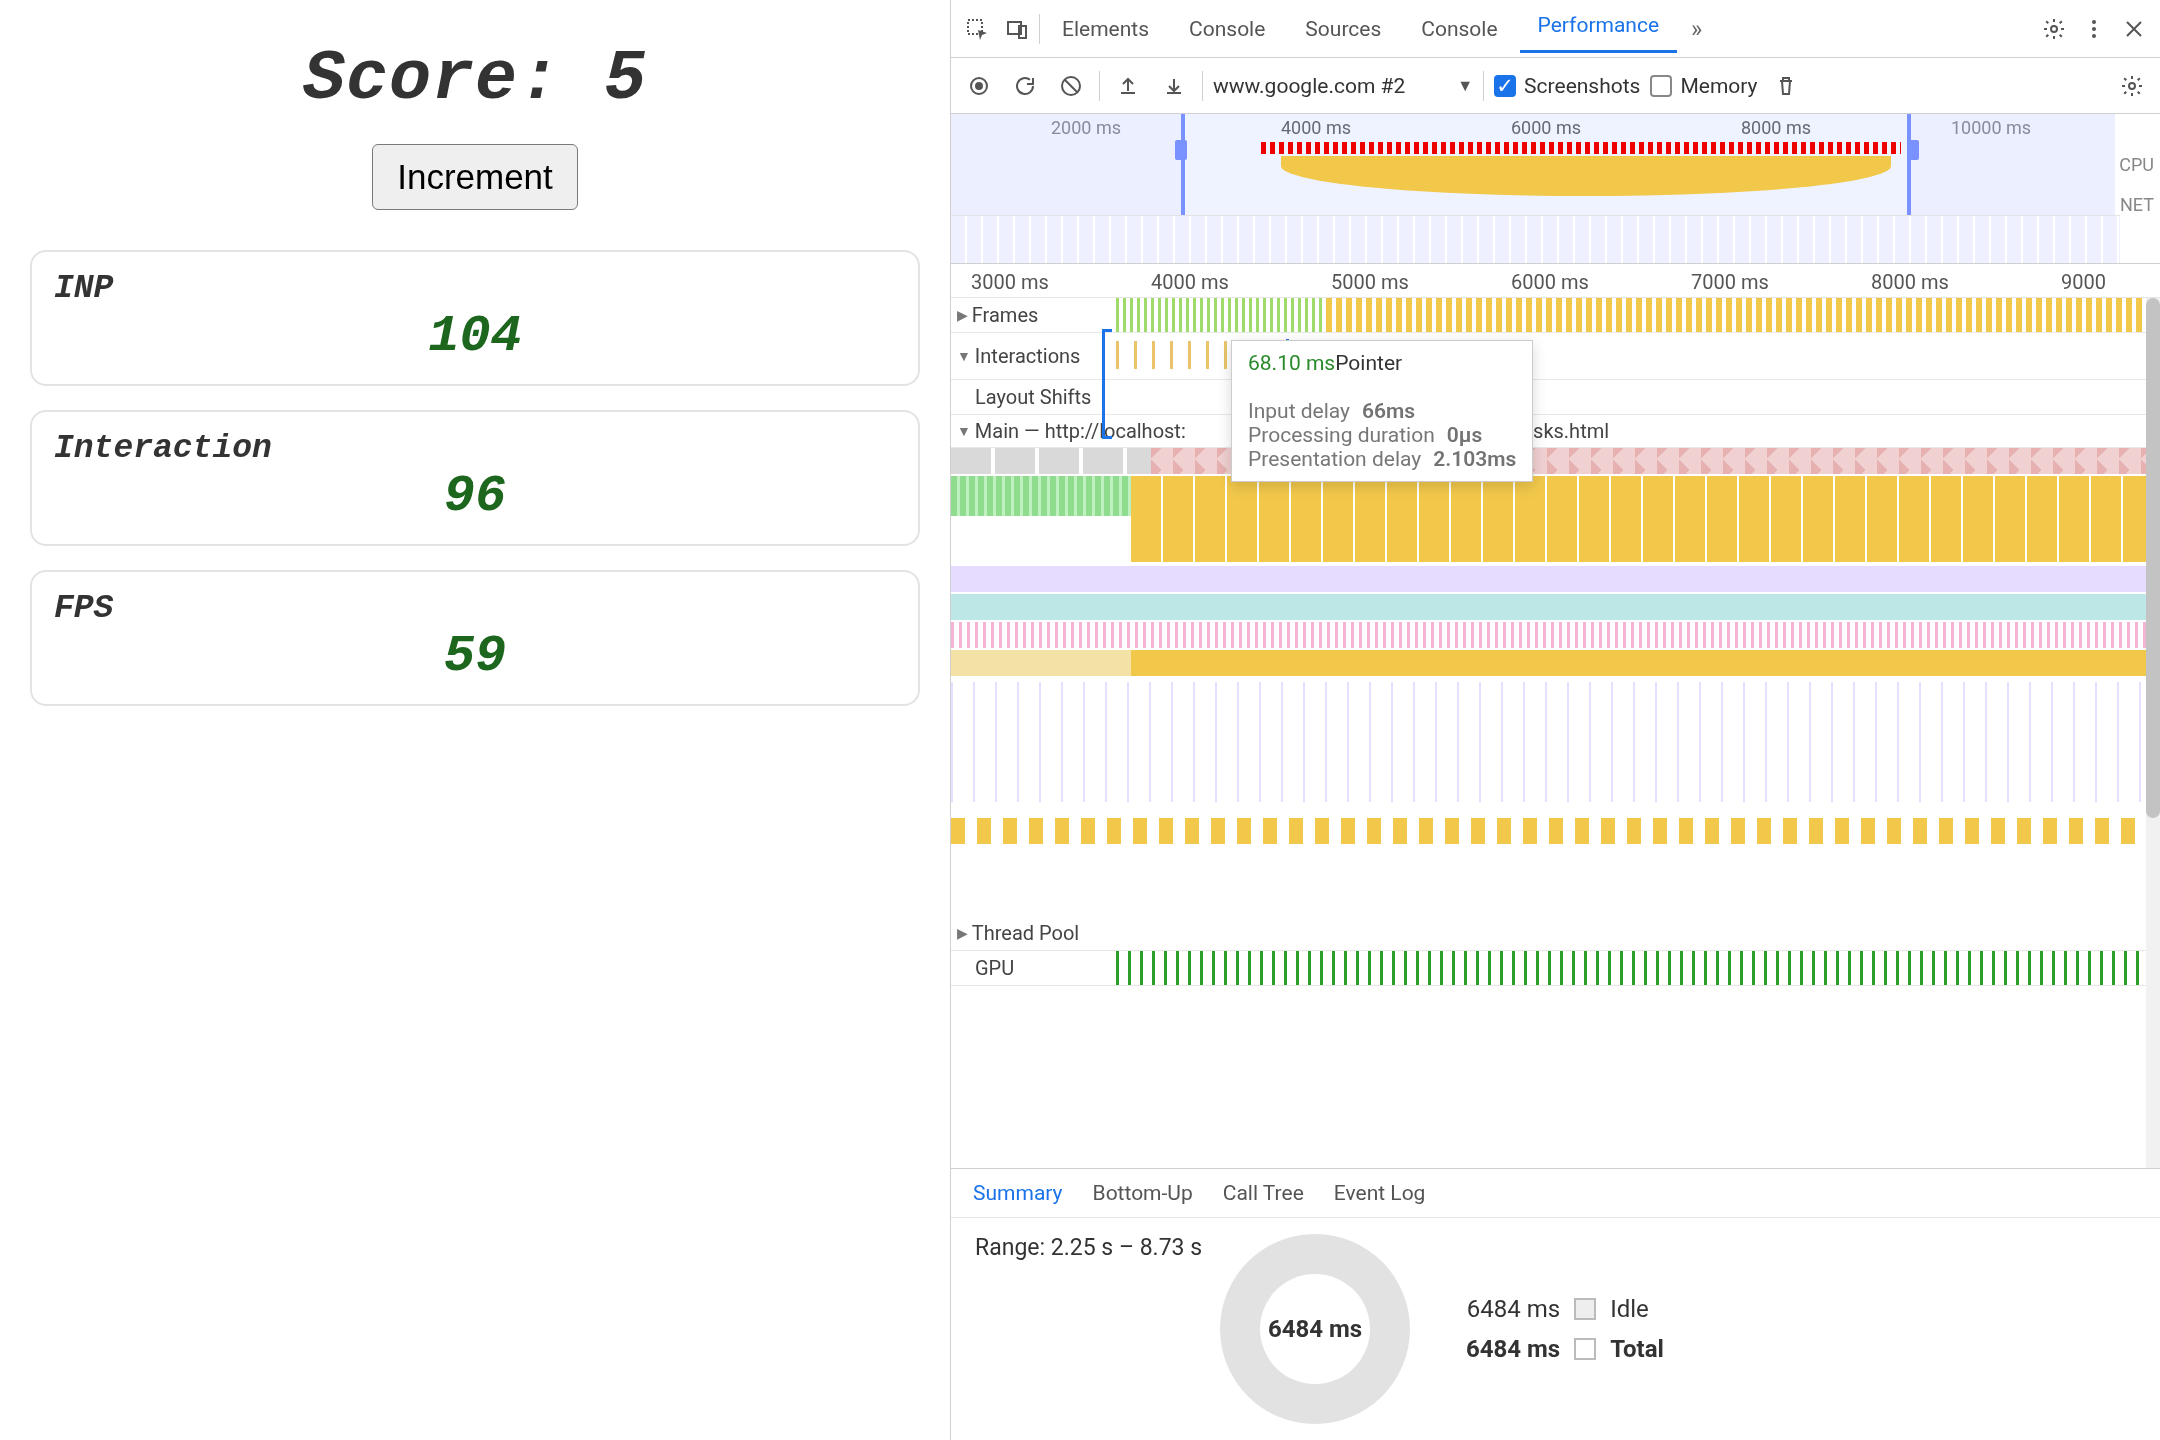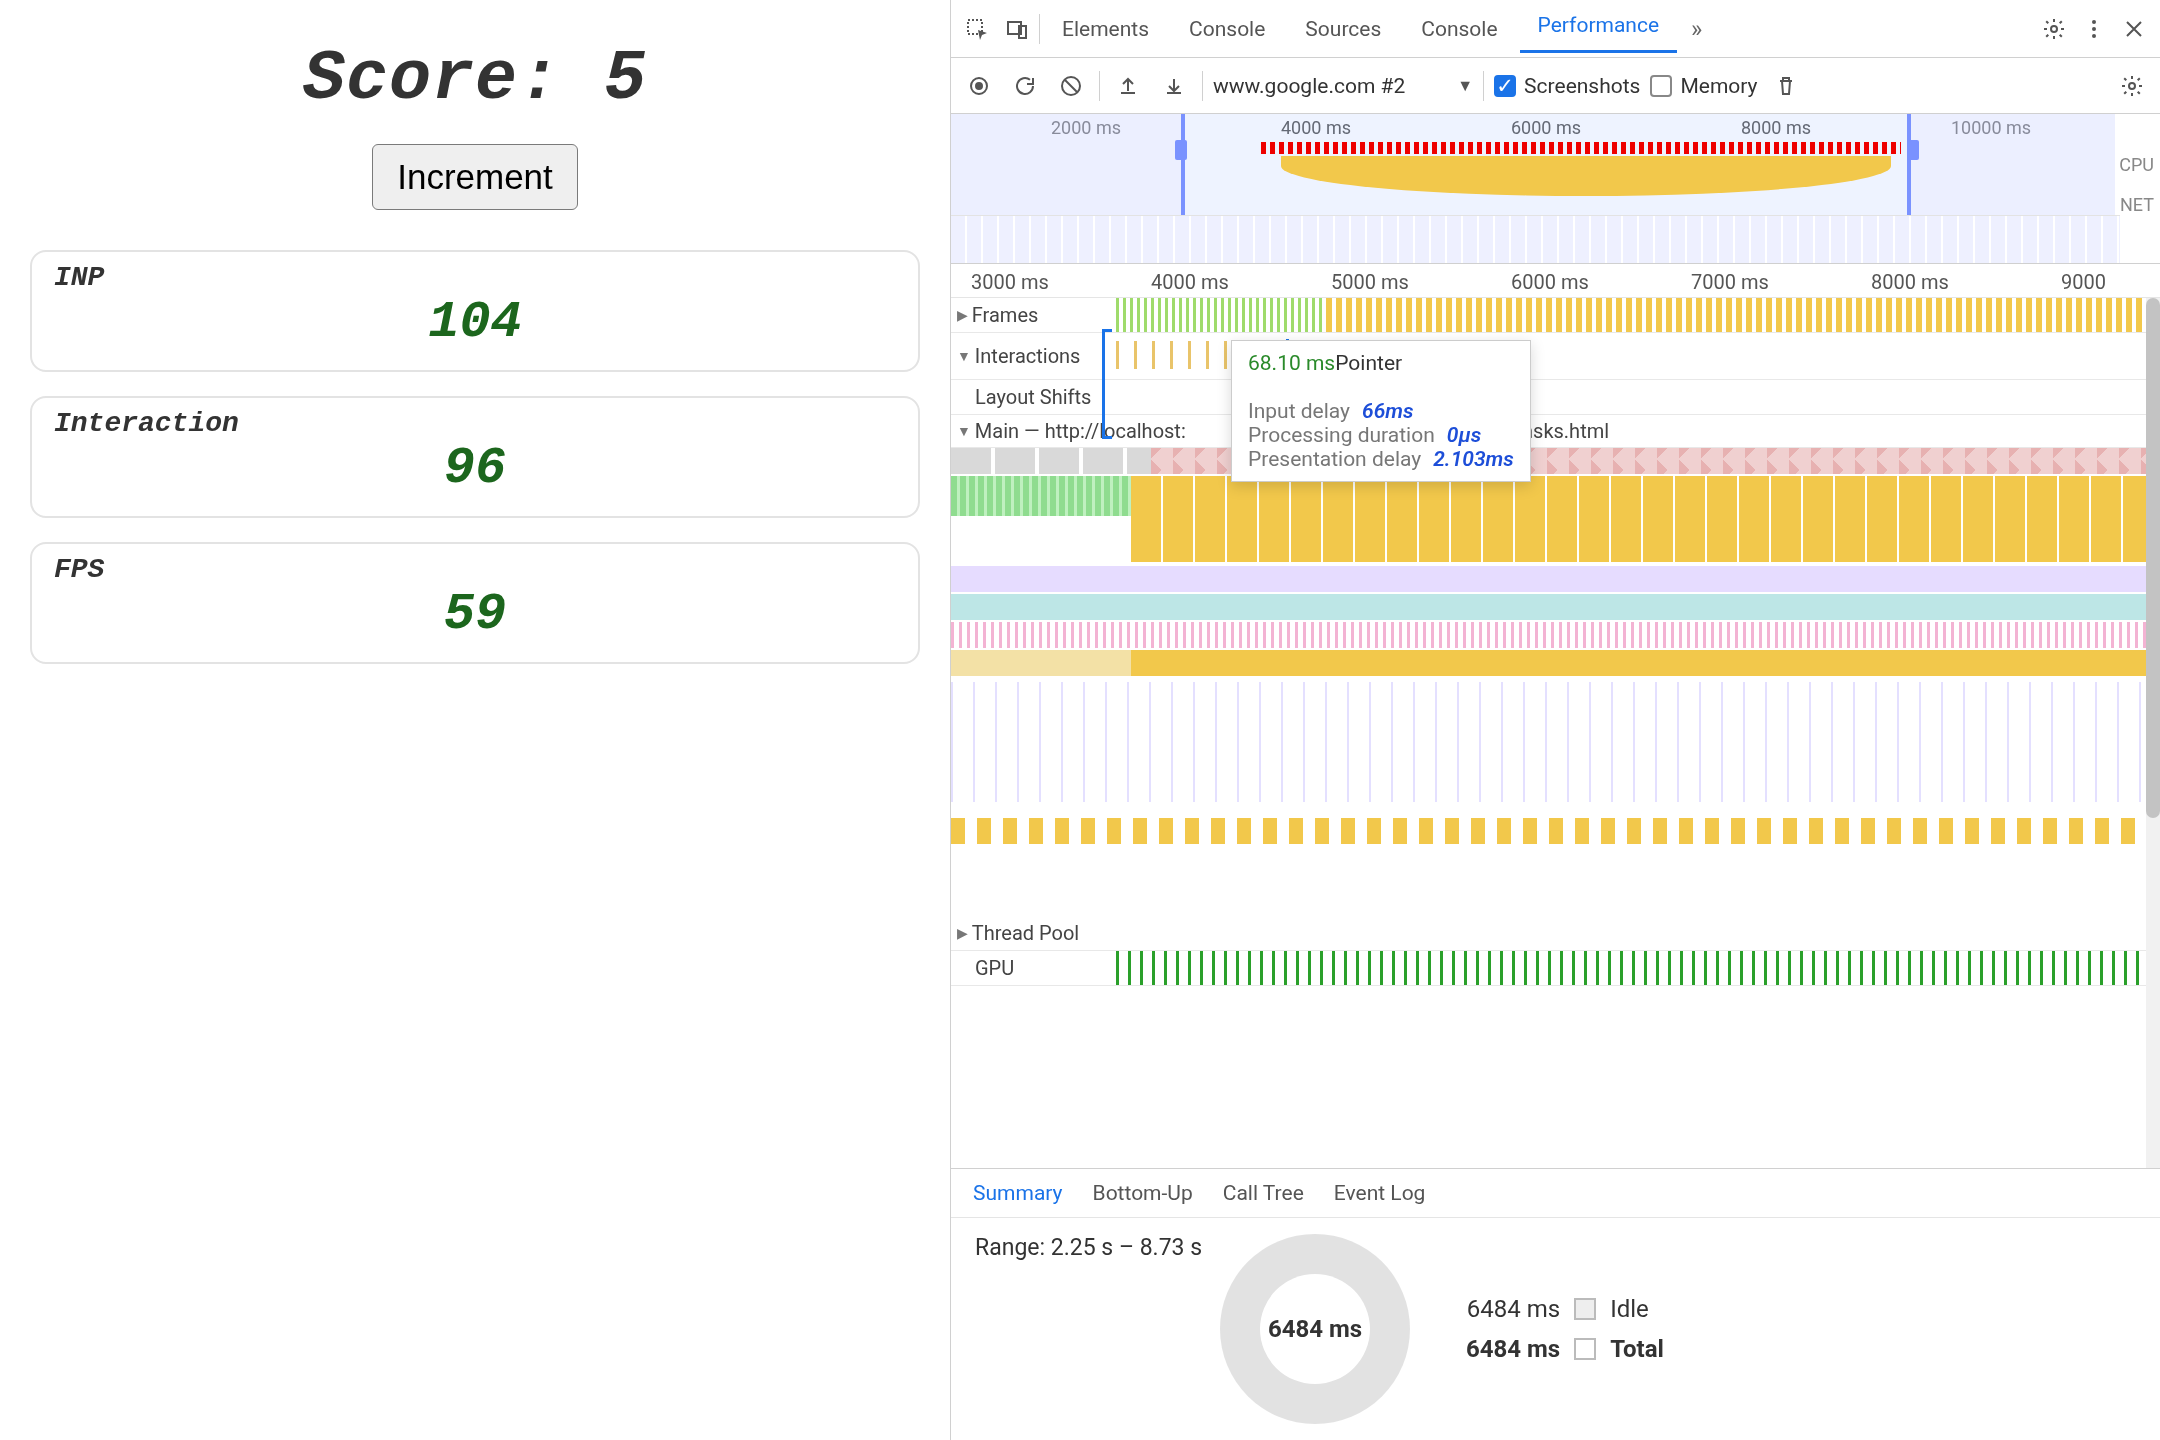--- a/index.html
+++ b/index.html
@@ -6,21 +6,21 @@
   html, body { width: 2160px; height: 1440px; font-family: -apple-system, BlinkMacSystemFont, "Segoe UI", Roboto, sans-serif; background:#fff; color:#333; }
   .root { display:flex; width:100%; height:100%; }
 
   
   .app { width: 950px; padding: 40px 30px 0 30px; }
   .score { font-family: "Courier New", monospace; font-style: italic; font-weight: 800; font-size: 70px; text-align:center; letter-spacing: 1px; }
   .incr-wrap { text-align:center; margin-top: 25px; }
   .incr-btn { font-size: 35px; padding: 12px 24px; background:#efefef; border:1px solid #7a7a7a; border-radius:6px; cursor:pointer; }
   .metrics { margin-top: 40px; }
   .metric { border:2px solid #e3e3e3; border-radius:16px; padding:10px 22px 18px 22px; margin-bottom:24px; }
-  .metric-label { font-family:"Courier New", monospace; font-style:italic; font-weight:800; font-size:28px; }
+  .metric-label { font-family:"Courier New", monospace; font-style:italic; font-weight:800; font-size:33px;margin-top:8px; }
   .metric-value { font-family:"Courier New", monospace; font-style:italic; font-weight:800; font-size:52px; text-align:center; }
   .metric.green .metric-value { color:#1c661d; }
 
   
   .devtools { flex:1; border-left:1px solid #d0d0d0; display:flex; flex-direction:column; font-size:21px; }
 
   
   .tabstrip { display:flex; align-items:center; border-bottom:1px solid #d0d0d0; height:58px; padding:0 8px; gap:4px; }
   .tab { padding:8px 18px; color:#555; cursor:pointer; white-space:nowrap; }
   .tab.active { color:#1a73e8; border-bottom:3px solid #1a73e8; padding-bottom:13px; margin-bottom:-1px; }
@@ -90,21 +90,21 @@
   .gpu-body{height:34px;background:repeating-linear-gradient(90deg,#2aa02a 0,#2aa02a 3px,transparent 3px,transparent 12px);}
 
   .scrolltrack{position:absolute;right:0;top:0;bottom:0;width:14px;background:#f1f1f1;}
   .scrollthumb{position:absolute;right:0;top:0;width:14px;height:520px;background:#c3c3c3;border-radius:7px;}
 
   
   .tooltip { position:absolute; background:#fff; border:1px solid #ccc; box-shadow:0 4px 14px rgba(0,0,0,0.15); padding:10px 16px; font-size:21px; z-index:50; }
   .tooltip .hdr { display:flex; margin-bottom:24px;}
   .tooltip .hdr .t{color:#2a8a2a;}
   .tooltip .row{display:flex;gap:12px;color:#777;}
-  .tooltip .row b{color:#1d4ed8;font-weight:600;font-style:italic;}
+  .tooltip .row b{color:#737373;font-weight:600;}
 
   
   .bottom { border-top:1px solid #d0d0d0; }
   .btabs { display:flex; gap:30px; padding:12px 22px; border-bottom:1px solid #e5e5e5;text-align:right;}
   .btab { color:#555; cursor:pointer;}
   .btab.active{color:#1a73e8;}
   .summary { padding:16px 24px; display:flex; flex-direction:row; gap:18px;}
   .range { font-size:23px; color:#333;}
   .sum-row{display:flex;align-items:center;gap:40px;}
   .donut{width:190px;height:190px;border-radius:50%;background:conic-gradient(#e2e2e2 0 360deg);display:flex;align-items:center;justify-content:center;position:relative;}

